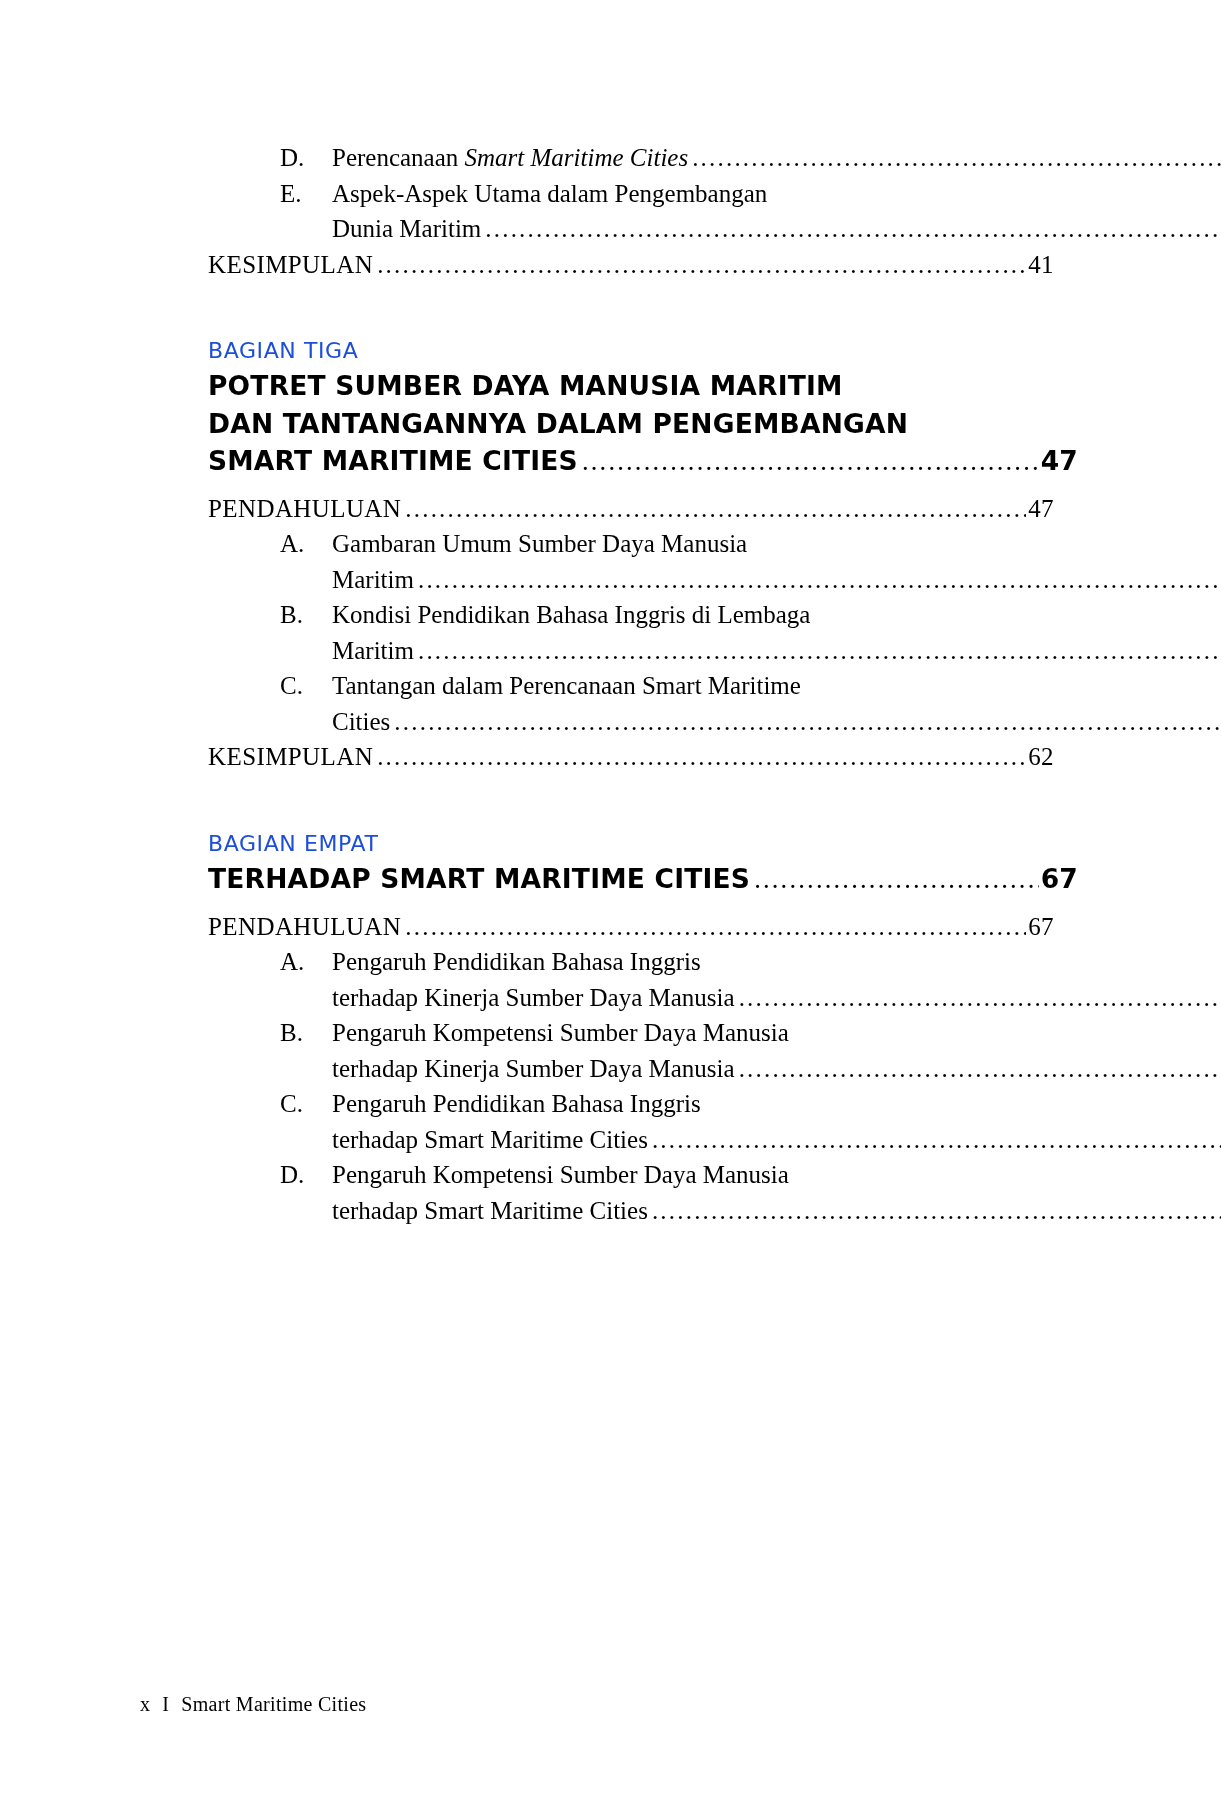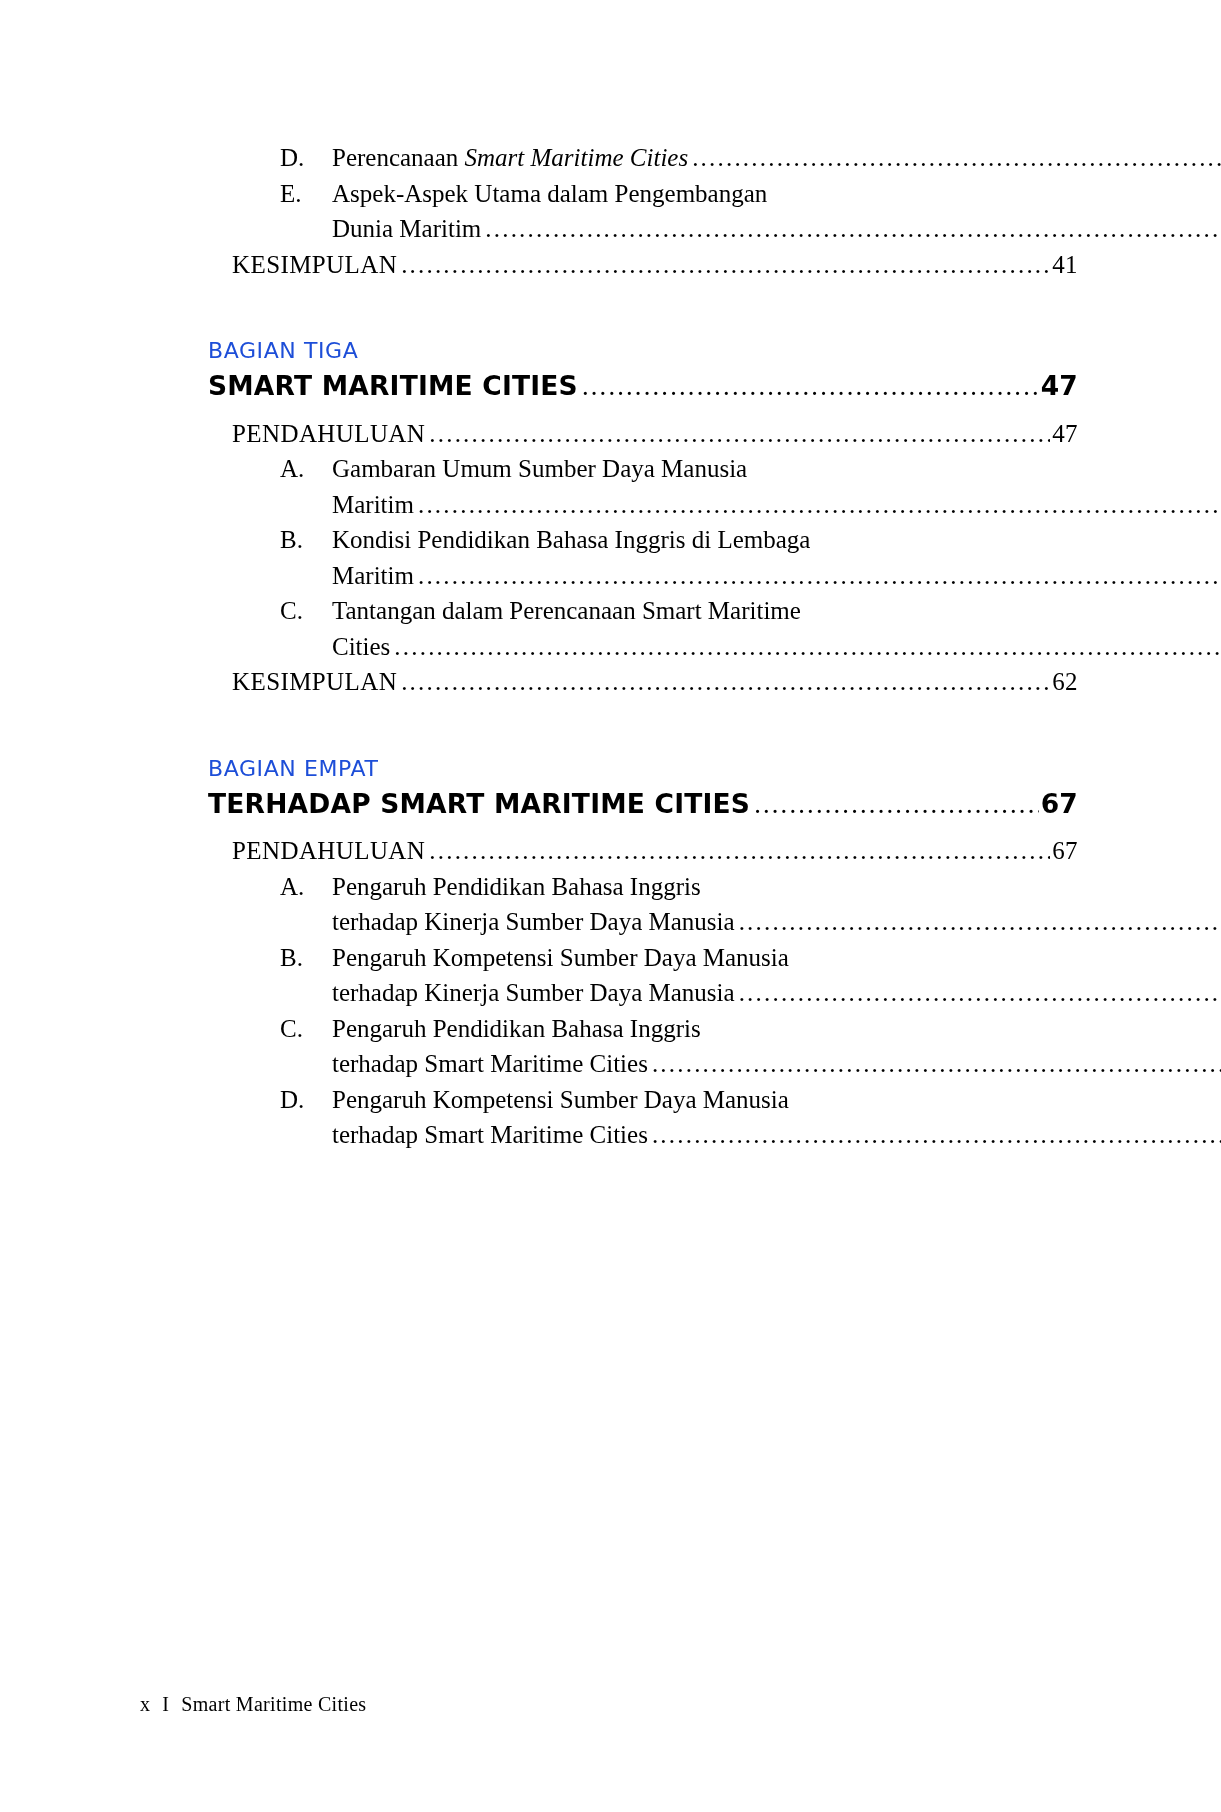--- a/index.html
+++ b/index.html
@@ -72,21 +72,20 @@
   }
   .lvl-letter .body {
     flex: 1 1 auto;
     display: flex;
     align-items: baseline;
   }
 
   
   .lvl-caps {
     font-size: 25px;
-    margin-left: 24px;
     width: 846px;
     letter-spacing: 0.4px;
   }
 
   
   .part-block {
     margin-top: 56px;
   }
   .part-kicker {
     font-family: "DejaVu Sans", sans-serif;
@@ -163,20 +162,26 @@
 
       <div class="toc-row lvl-caps">
         <span class="toc-label">KESIMPULAN</span>
         <span class="toc-dots">..................................................................................................................</span>
         <span class="toc-page">41</span>
       </div>
     </div>
 
     <div class="part-block">
       <div class="part-kicker">BAGIAN TIGA</div>
+      <div class="part-title-line">
+        <span>POTRET SUMBER DAYA MANUSIA MARITIM</span>
+      </div>
+      <div class="part-title-line">
+        <span>DAN TANTANGANNYA DALAM PENGEMBANGAN</span>
+      </div>
       <div class="part-title-line toc-row">
         <span class="toc-label">SMART MARITIME CITIES</span>
         <span class="toc-dots">..................................................................................................................</span>
         <span class="toc-page">47</span>
       </div>
 
       <div class="group-gap"></div>
 
       <div class="toc-row lvl-caps">
         <span class="toc-label">PENDAHULUAN</span>

